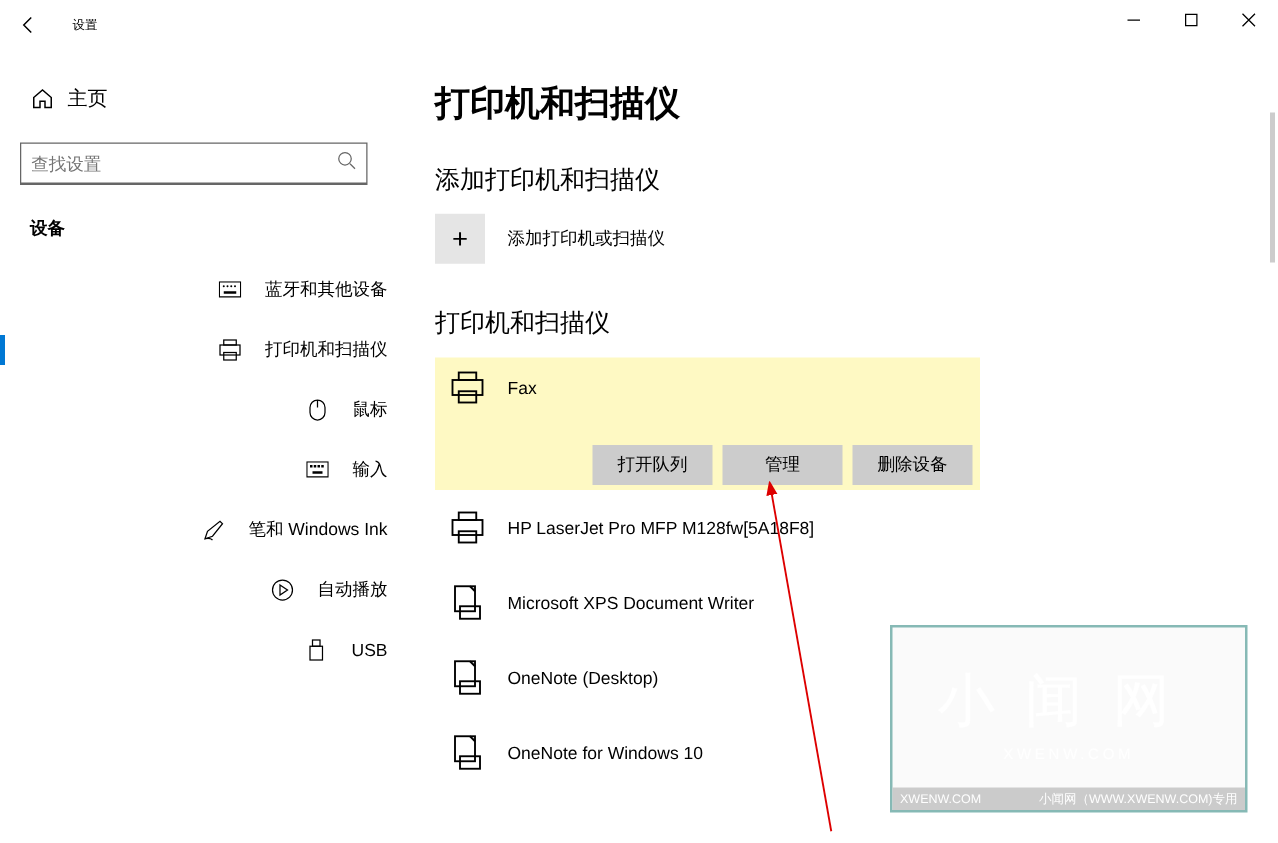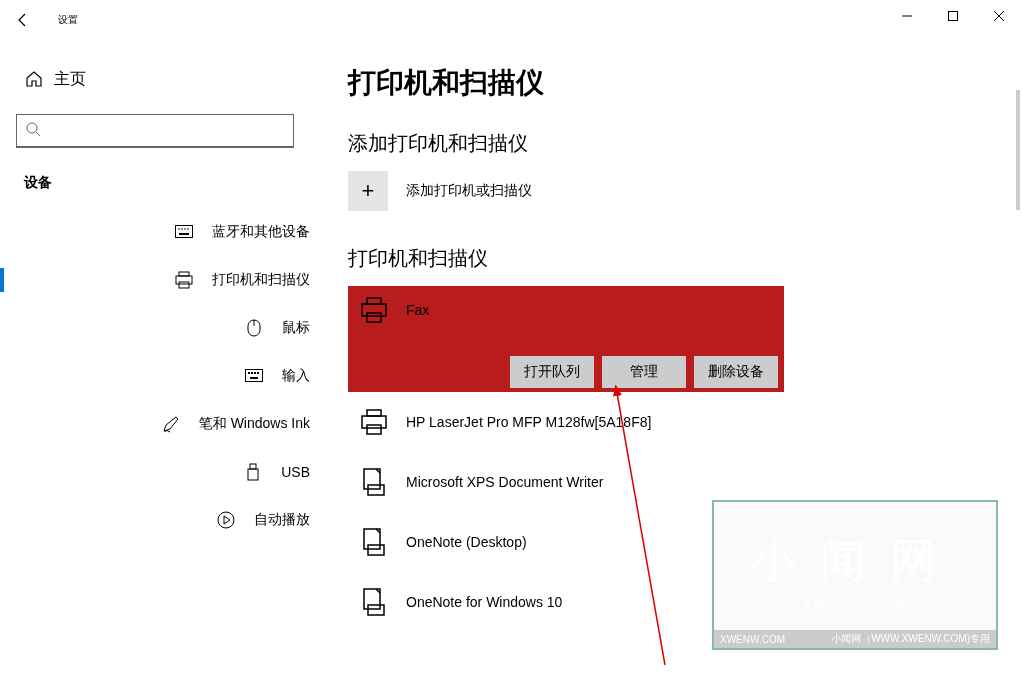--- a/index.html
+++ b/index.html
@@ -18,24 +18,24 @@
 .nav-item { height: 48px; display: flex; align-items: center; gap: 18px; padding-left: 10px; font-size: 14px; cursor: pointer; position: relative; margin-left: -16px; margin-right: -16px; padding-left: 26px; justify-content: flex-end; }
 .nav-item.active::before { content: ""; position: absolute; left: 0; top: 12px; bottom: 12px; width: 4px; background: #0078d4; }
 .nav-icon { width: 20px; display: flex; align-items: center; justify-content: center; }
 .content { flex: 1; padding-top: 24px; padding-left: 38px; position: relative; overflow: hidden; }
 .page-title { font-size: 28px; font-weight: 600; margin-bottom: 28px; }
 .sub-header { font-size: 20px; margin-bottom: 14px; }
 .add-row { display: flex; align-items: center; gap: 18px; margin-bottom: 34px; }
 .add-btn { width: 40px; height: 40px; background: #e5e5e5; display: flex; align-items: center; justify-content: center; font-size: 22px; font-weight: 300; cursor: pointer; }
 .printer-list { }
 .printer-item { display: flex; align-items: center; gap: 16px; height: 60px; padding-left: 10px; font-size: 14px; }
-.printer-item.selected { background: #b91c1c; height: 106px; flex-direction: column; align-items: stretch; padding-left: 0; width: 436px; }
+.printer-item.selected { background: #fef9c3; height: 106px; flex-direction: column; align-items: stretch; padding-left: 0; width: 436px; }
 .printer-item.selected .pi-top { display: flex; align-items: center; gap: 16px; padding-left: 10px; padding-top: 8px; }
 .printer-actions { display: flex; gap: 8px; justify-content: flex-end; padding-right: 6px; margin-top: 14px; }
-.printer-actions button { height: 32px; width: 84px; background: #ccc; border: none; font-size: 14px; cursor: pointer; }
+.printer-actions button { height: 32px; width: 96px; background: #ccc; border: none; font-size: 14px; cursor: pointer; }
 .pi-icon { width: 32px; height: 32px; display: flex; align-items: center; justify-content: center; }
 .arrow { position: absolute; pointer-events: none; }
 .watermark { position: absolute; right: 24px; bottom: 24px; width: 286px; height: 150px; border: 2px solid #0f766e; background: rgba(230,230,230,0.35); opacity: 0.5; }
 .watermark .wm-big { position: absolute; top: 28px; left: 0; right: 0; text-align: center; font-size: 46px; letter-spacing: 24px; color: #fff; font-weight: 300; }
 .watermark .wm-sub { position: absolute; top: 94px; left: 0; right: 0; text-align: center; font-size: 12px; letter-spacing: 3px; color: #fff; }
 .watermark .wm-bar { position: absolute; bottom: 0; left: 0; right: 0; height: 18px; background: #999; font-size: 10px; color: #fff; display:flex; align-items:center; justify-content:space-between; padding:0 6px;}
 .scroll-ind { position:absolute; right:2px; top:50px; width:4px; height:120px; background:#ccc;}
 </style>
 </head>
 <body>
@@ -70,20 +70,21 @@
   <div class="sidebar">
     <div class="home-row">
       <span class="nav-icon">
           <svg width="18" height="18" viewBox="0 0 18 18">
             <path d="M2 8 L9 2 L16 8 V16 H11 V11 H7 V16 H2 Z" stroke="#000" fill="none" stroke-width="1.2"></path>
           </svg>
         </span>
       <span>主页</span>
     </div>
     <div class="search-row">
+      <input placeholder="查找设置" style="">
       <span><svg width="16" height="16" viewBox="0 0 16 16">
             <circle cx="7" cy="7" r="5" stroke="#666" fill="none"></circle>
             <line x1="11" y1="11" x2="15" y2="15" stroke="#666"></line>
           </svg></span>
     </div>
     <div class="category-header">设备</div>
 
     <div class="nav-item">
       <span class="nav-icon">
           <svg width="18" height="14" viewBox="0 0 18 14">
@@ -133,35 +134,35 @@
       <span class="nav-icon">
           <svg width="18" height="18" viewBox="0 0 18 18">
             <path d="M2 16 L4 10 L14 2 L16 4 L8 14 Z" stroke="#000" fill="none"></path>
             <path d="M2 16 Q6 15 8 17" stroke="#000" fill="none"></path>
           </svg>
         </span>
       <span>笔和 Windows Ink</span>
     </div>
     <div class="nav-item">
       <span class="nav-icon">
+          <svg width="18" height="18" viewBox="0 0 18 18">
+            <circle cx="9" cy="9" r="8" stroke="#000" fill="none"></circle>
+            <path d="M7 5 L13 9 L7 13 Z" stroke="#000" fill="none"></path>
+          </svg>
+        </span>
+      <span>自动播放</span>
+    </div>
+    <div class="nav-item">
+      <span class="nav-icon">
           <svg width="12" height="18" viewBox="0 0 12 18">
             <rect x="3" y="1" width="6" height="5" stroke="#000" fill="none"></rect>
             <rect x="1" y="6" width="10" height="11" stroke="#000" fill="none"></rect>
           </svg>
         </span>
       <span>USB</span>
-    </div>
-    <div class="nav-item">
-      <span class="nav-icon">
-          <svg width="18" height="18" viewBox="0 0 18 18">
-            <circle cx="9" cy="9" r="8" stroke="#000" fill="none"></circle>
-            <path d="M7 5 L13 9 L7 13 Z" stroke="#000" fill="none"></path>
-          </svg>
-        </span>
-      <span>自动播放</span>
     </div>
   </div>
 
   <div class="content">
     <div class="scroll-ind"></div>
     <h1 class="page-title">打印机和扫描仪</h1>
     <div class="sub-header">添加打印机和扫描仪</div>
     <div class="add-row">
       <div class="add-btn">
         <span>+</span>

